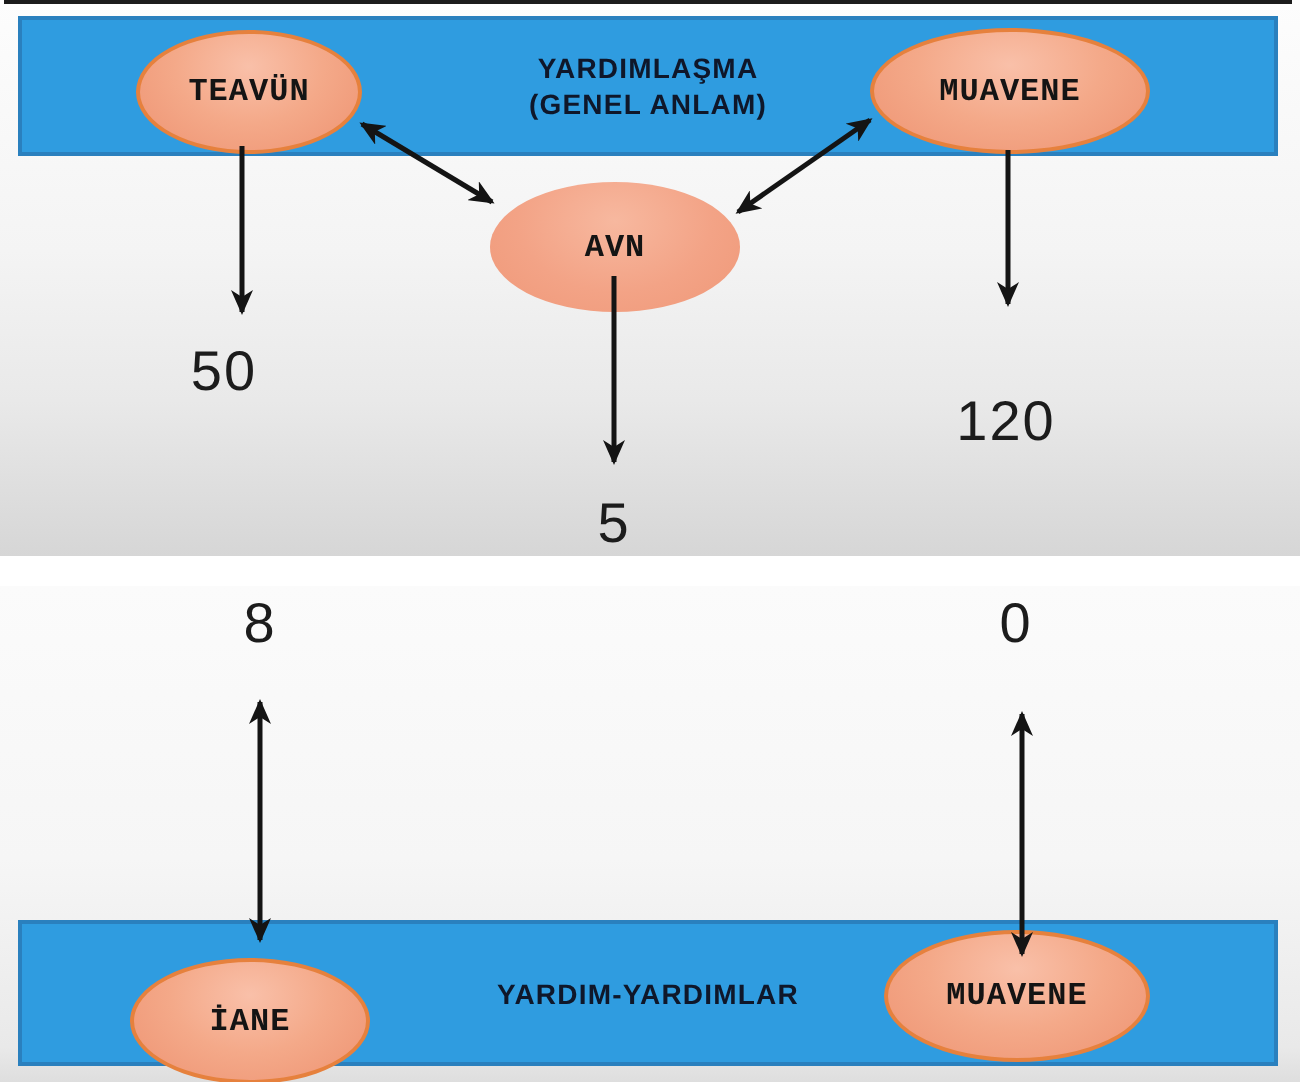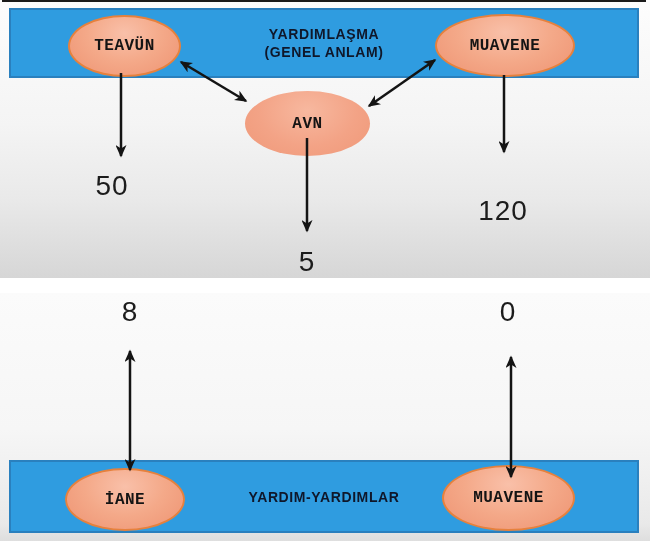--- a/index.html
+++ b/index.html
@@ -47,21 +47,21 @@
     white-space: nowrap;
     font-family: Liberation Mono, monospace;
   }
   .node-teavun  { left: 68px;  top: 15px;  width: 113px; height: 62px; }
   .node-muavene { left: 435px; top: 14px;  width: 140px; height: 63px; }
   .node-avn {
     left: 245px; top: 91px; width: 125px; height: 65px;
     border: none;
     background: radial-gradient(ellipse at 50% 30%, #f7b89f 0%, #f3a386 55%, #ef9878 100%);
   }
-  .node-iane    { left: 65px;  top: 175px; width: 120px; height: 63px; }
+  .node-iane    { left: 65px;  top: 186px; width: 120px; height: 63px; }
   .node-maunet  { left: 442px; top: 172px; width: 133px; height: 66px; }
   .num {
     position: absolute; transform: translateX(-50%);
     color: #1c1c1c; font-size: 28px; font-weight: 400; letter-spacing: 1px;
     white-space: nowrap;
   }
   .arrow-layer { position: absolute; left: 0; top: 0; pointer-events: none; }
 </style>
 </head>
 <body>

